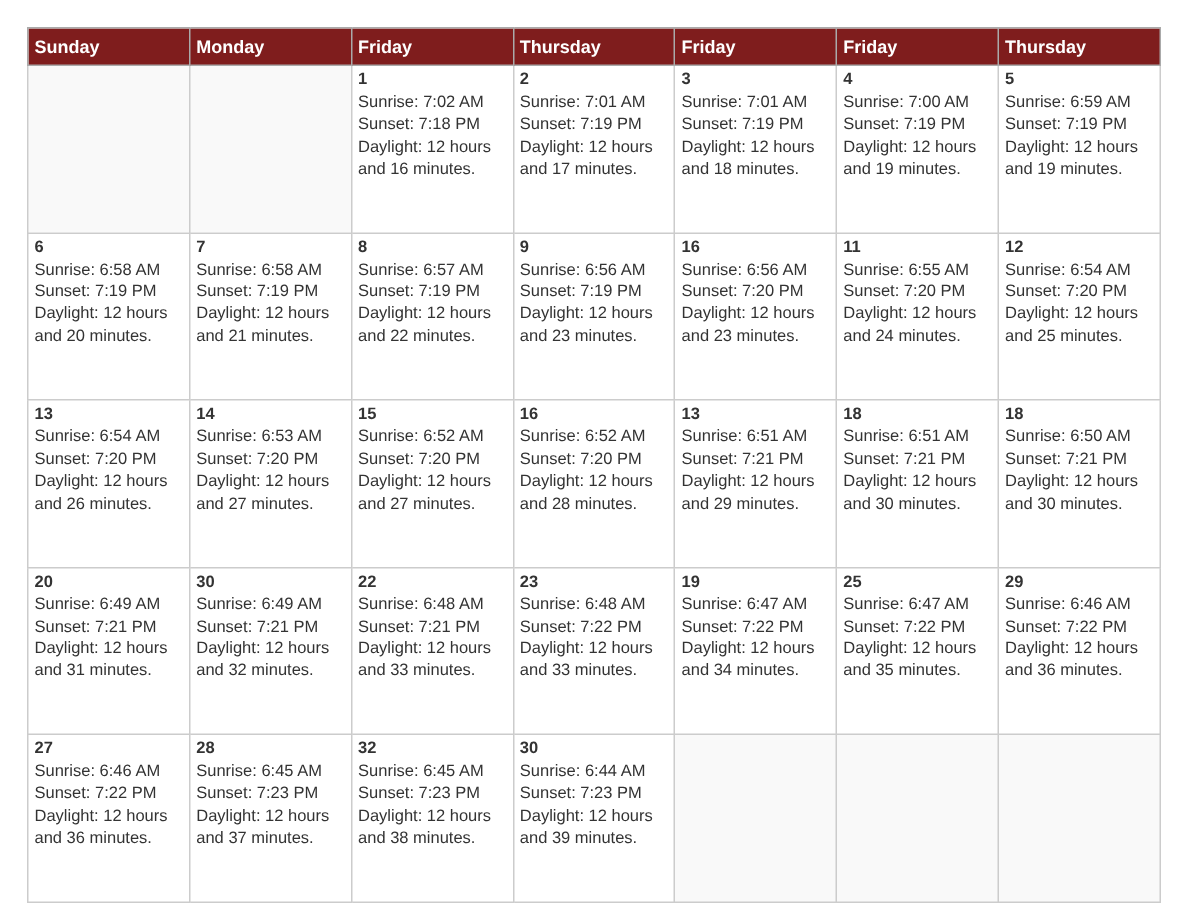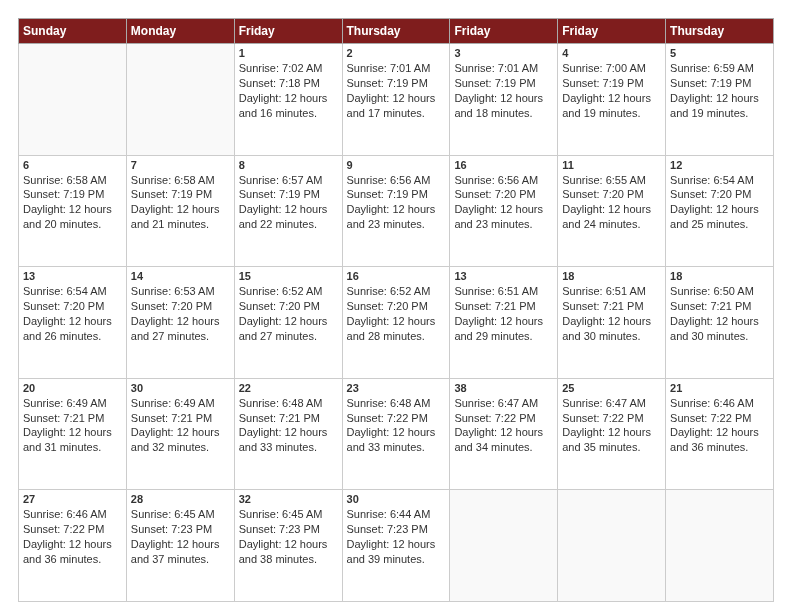--- a/index.html
+++ b/index.html
@@ -211,29 +211,29 @@
           </td>
           <td>
             <span class="day-num">22</span>
             <div class="day-info">Sunrise: 6:48 AM<br>Sunset: 7:21 PM<br>Daylight: 12 hours and 33 minutes.</div>
           </td>
           <td>
             <span class="day-num">23</span>
             <div class="day-info">Sunrise: 6:48 AM<br>Sunset: 7:22 PM<br>Daylight: 12 hours and 33 minutes.</div>
           </td>
           <td>
-            <span class="day-num">38</span>
+            <span class="day-num">19</span>
             <div class="day-info">Sunrise: 6:47 AM<br>Sunset: 7:22 PM<br>Daylight: 12 hours and 34 minutes.</div>
           </td>
           <td>
             <span class="day-num">25</span>
             <div class="day-info">Sunrise: 6:47 AM<br>Sunset: 7:22 PM<br>Daylight: 12 hours and 35 minutes.</div>
           </td>
           <td>
-            <span class="day-num">21</span>
+            <span class="day-num">29</span>
             <div class="day-info">Sunrise: 6:46 AM<br>Sunset: 7:22 PM<br>Daylight: 12 hours and 36 minutes.</div>
           </td>
         </tr>
         <tr>
           <td>
             <span class="day-num">27</span>
             <div class="day-info">Sunrise: 6:46 AM<br>Sunset: 7:22 PM<br>Daylight: 12 hours and 36 minutes.</div>
           </td>
           <td>
             <span class="day-num">28</span>

